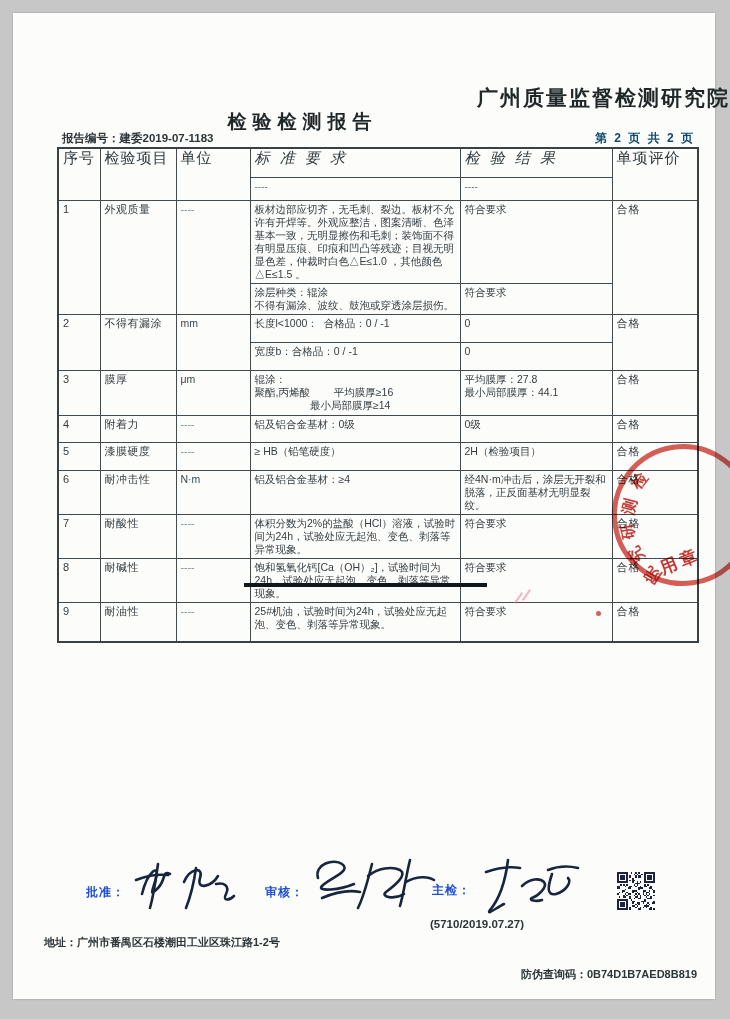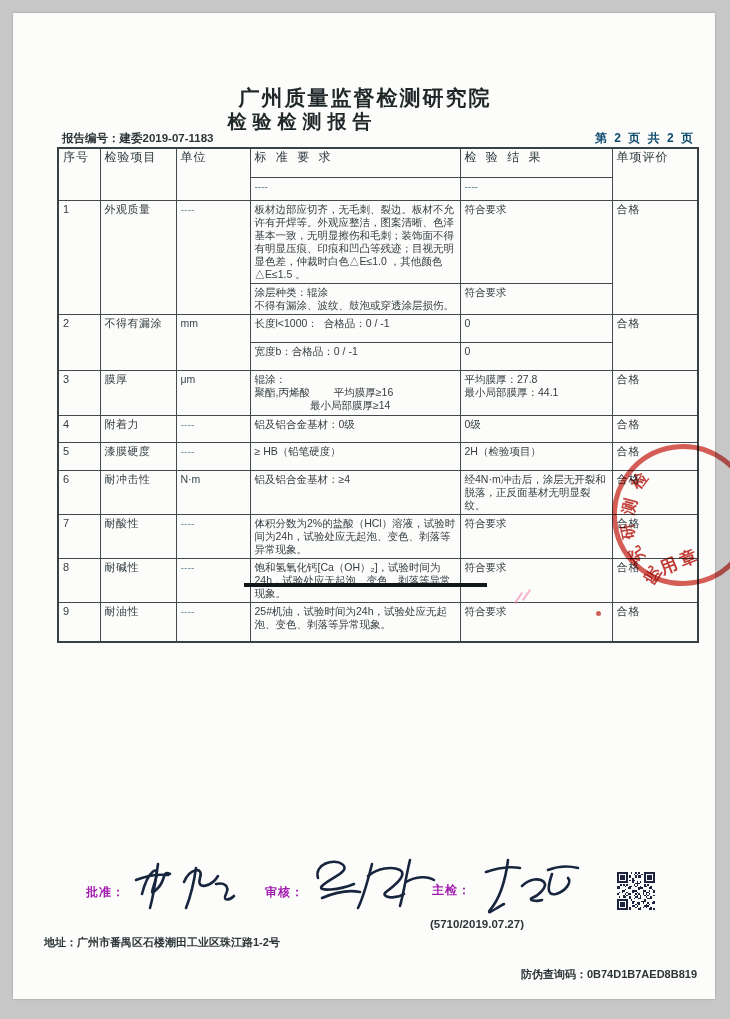--- a/index.html
+++ b/index.html
@@ -1,48 +1,48 @@
 <!DOCTYPE html>
 <html><head>
 <meta charset="utf-8">
 <style>
   html,body{margin:0;padding:0;}
   body{width:730px;height:1019px;background:#c7c7c7;font-family:"Liberation Sans",sans-serif;position:relative;overflow:hidden;}
   .paper{position:absolute;left:13px;top:13px;width:702px;height:986px;background:#fcfcfa;box-shadow:0 0 2px rgba(0,0,0,.25);}
   .abs{position:absolute;}
-  .title1{left:0;top:84px;width:730px;text-align:center;font-size:21px;font-weight:bold;letter-spacing:2px;color:#1f2728;}
+  .title1{left:0;top:84px;width:730px;text-align:right;font-size:21px;font-weight:bold;letter-spacing:2px;color:#1f2728;}
   .title2{left:0;top:109px;width:605px;text-align:center;font-size:19px;font-weight:bold;letter-spacing:6px;color:#1f2728;}
   .meta-left{left:62px;top:131px;font-size:11.5px;font-weight:bold;color:#2c3538;}
   .meta-right{left:395px;top:130px;width:300px;text-align:right;font-size:12px;font-weight:bold;letter-spacing:2px;color:#0c4a6e;}
 
   table.report{position:absolute;left:57px;top:147px;width:640px;border-collapse:collapse;table-layout:fixed;
     font-size:10.5px;line-height:13px;color:#343d42;}
   table.report td,table.report th{border:1px solid #434a4e;padding:2px 4px;vertical-align:top;text-align:left;
     font-weight:normal;overflow:hidden;}
   table.report{border:2px solid #3a4145;}
-  th.hcell{text-align:center;vertical-align:middle;font-size:12px;letter-spacing:1px;color:#2e3a3e;margin-top:36px;}
-  th.hwide{letter-spacing:3px;}
+  th.hcell{text-align:center;vertical-align:middle;font-size:15px;letter-spacing:1px;color:#2e3a3e;margin-top:36px;}
+  th.hwide{letter-spacing:3px;font-style:italic;}
   td.dashrow{text-align:center;color:#5d848e;font-size:10px;vertical-align:middle;padding:0;}
   td.c-no{text-align:center;vertical-align:middle;font-size:11px;}
   td.c-item{vertical-align:middle;font-size:11px;padding-left:7px;letter-spacing:.5px;}
   td.c-unit{text-align:center;vertical-align:middle;font-size:10.5px;color:#37474d;}
   td.c-unit.dash{color:#6d929c;}
   td.c-std,td.c-res{white-space:pre-wrap;padding:3px 5px 2px 5px;}
   td.c-eval{vertical-align:top;padding-top:6px;padding-left:12px;font-size:11px;letter-spacing:1px;}
 
   .thickline{left:244px;top:583px;width:243px;height:4px;background:#10181c;}
 
   .stamp{left:612px;top:444px;width:132px;height:132px;border-radius:50%;
     border:5px solid rgba(199,33,24,.72);mix-blend-mode:multiply;transform:rotate(-8deg);}
   .stamp-char{position:absolute;color:rgba(186,24,18,.82);font-weight:bold;font-size:16px;mix-blend-mode:multiply;}
   .stamp-bottom{position:absolute;color:rgba(186,24,18,.85);font-weight:bold;font-size:17px;letter-spacing:4px;mix-blend-mode:multiply;}
   .red-dot{left:596px;top:611px;width:5px;height:5px;border-radius:50%;background:rgba(190,30,25,.7);}
   .pink-mark{width:13px;height:2px;background:rgba(233,120,160,.55);transform:rotate(-55deg);}
 
-  .sig-label{font-size:12px;font-weight:bold;color:#a21caf;letter-spacing:1px;}
+  .sig-label{font-size:12px;font-weight:bold;color:#1d4ed8;letter-spacing:1px;}
   .sig svg{display:block;}
   .date-code{left:430px;top:918px;width:267px;text-align:left;font-size:11.5px;font-weight:bold;color:#2c3538;}
   .address{left:44px;top:935px;font-size:11px;font-weight:bold;color:#2c3538;}
   .anticode{left:430px;top:935px;width:267px;text-align:right;font-size:11px;font-weight:bold;color:#2c3538;margin-top:32px;}
 </style>
 </head>
 <body>
 
 <div class="paper"></div>
 

